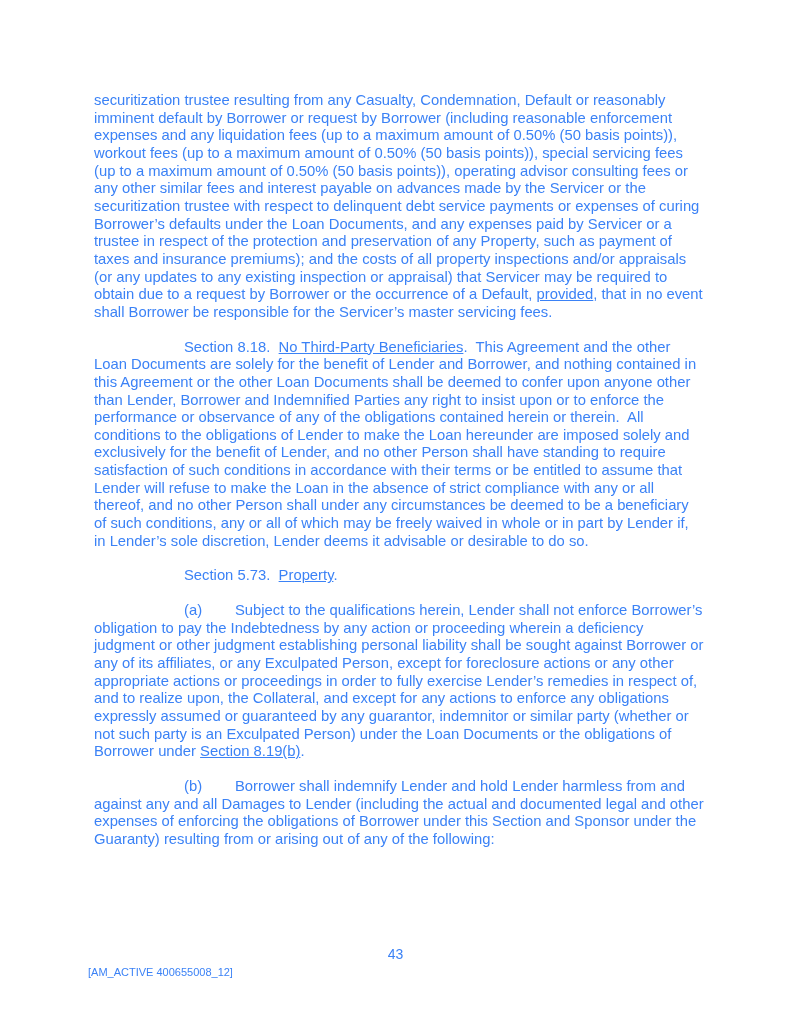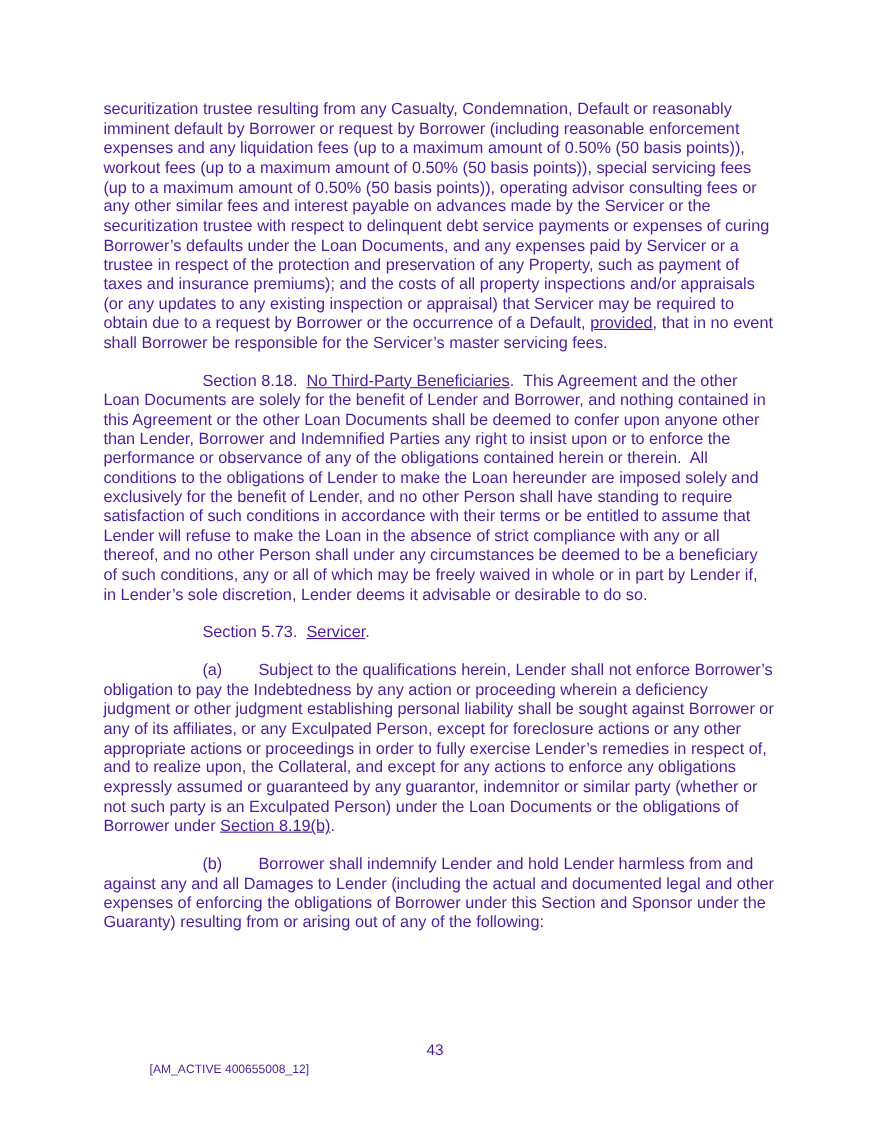--- a/index.html
+++ b/index.html
@@ -8,21 +8,21 @@
     background: #ffffff;
   }
   .page {
     position: relative;
     width: 791px;
     height: 1024px;
     background: #ffffff;
     font-family: "Liberation Sans", sans-serif;
     font-size: 14.8px;
     line-height: 17.65px;
-    color: #4c1d95;
+    color: #3b82f6;
     overflow: hidden;
   }
   .content {
     position: absolute;
     left: 94px;
     top: 92px;
     width: 610px;
   }
   .para {
     margin: 0 0 17px 0;
@@ -47,31 +47,30 @@
     width: 100%;
     text-align: center;
     font-size: 14px;
   }
   .doc-stamp {
     position: absolute;
     top: 964px;
     left: 88px;
     font-size: 11px;
     letter-spacing: 0px;
-    margin-left: 48px;
   }
 </style>
 </head>
 <body>
 
 <div class="page">
   <div class="content">
     <p class="para"><span>securitization trustee resulting from any Casualty, Condemnation, Default or reasonably imminent default by Borrower or request by Borrower (including reasonable enforcement expenses and any liquidation fees (up to a maximum amount of 0.50% (50 basis points)), workout fees (up to a maximum amount of 0.50% (50 basis points)), special servicing fees (up to a maximum amount of 0.50% (50 basis points)), operating advisor consulting fees or any other similar fees and interest payable on advances made by the Servicer or the securitization trustee with respect to delinquent debt service payments or expenses of curing Borrower’s defaults under the Loan Documents, and any expenses paid by Servicer or a trustee in respect of the protection and preservation of any Property, such as payment of taxes and insurance premiums); and the costs of all property inspections and/or appraisals (or any updates to any existing inspection or appraisal) that Servicer may be required to obtain due to a request by Borrower or the occurrence of a Default, </span><span class="u">provided</span><span>, that in no event shall Borrower be responsible for the Servicer’s master servicing fees.</span></p>
     <p class="para indent"><span>Section 8.18.  </span><span class="u">No Third-Party Beneficiaries</span><span>.  This Agreement and the other Loan Documents are solely for the benefit of Lender and Borrower, and nothing contained in this Agreement or the other Loan Documents shall be deemed to confer upon anyone other than Lender, Borrower and Indemnified Parties any right to insist upon or to enforce the performance or observance of any of the obligations contained herein or therein.  All conditions to the obligations of Lender to make the Loan hereunder are imposed solely and exclusively for the benefit of Lender, and no other Person shall have standing to require satisfaction of such conditions in accordance with their terms or be entitled to assume that Lender will refuse to make the Loan in the absence of strict compliance with any or all thereof, and no other Person shall under any circumstances be deemed to be a beneficiary of such conditions, any or all of which may be freely waived in whole or in part by Lender if, in Lender’s sole discretion, Lender deems it advisable or desirable to do so.</span></p>
-    <p class="para indent"><span>Section 5.73.  </span><span class="u">Servicer</span><span>.</span></p>
+    <p class="para indent"><span>Section 5.73.  </span><span class="u">Property</span><span>.</span></p>
     <p class="para indent"><span>(a)        Subject to the qualifications herein, Lender shall not enforce Borrower’s obligation to pay the Indebtedness by any action or proceeding wherein a deficiency judgment or other judgment establishing personal liability shall be sought against Borrower or any of its affiliates, or any Exculpated Person, except for foreclosure actions or any other appropriate actions or proceedings in order to fully exercise Lender’s remedies in respect of, and to realize upon, the Collateral, and except for any actions to enforce any obligations expressly assumed or guaranteed by any guarantor, indemnitor or similar party (whether or not such party is an Exculpated Person) under the Loan Documents or the obligations of Borrower under </span><span class="u">Section 8.19(b)</span><span>.</span></p>
     <p class="para indent"><span>(b)        Borrower shall indemnify Lender and hold Lender harmless from and against any and all Damages to Lender (including the actual and documented legal and other expenses of enforcing the obligations of Borrower under this Section and Sponsor under the Guaranty) resulting from or arising out of any of the following:</span></p>
   </div>
 
   <div class="page-number">43</div>
 
   <div class="doc-stamp">[AM_ACTIVE 400655008_12]</div>
 </div>
 
 </body></html>

